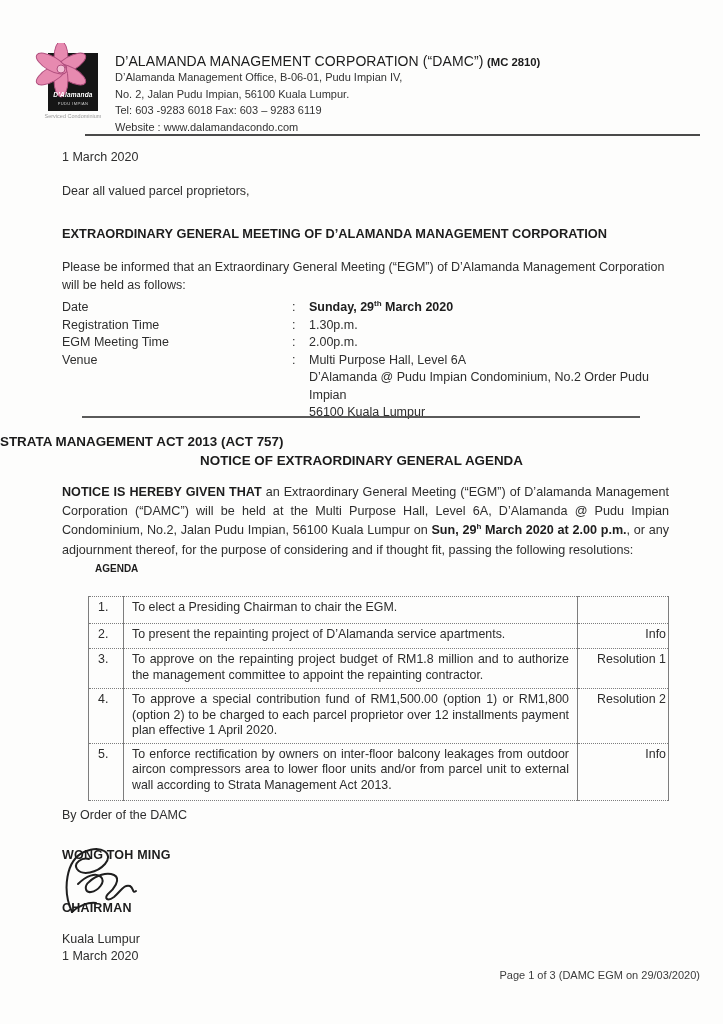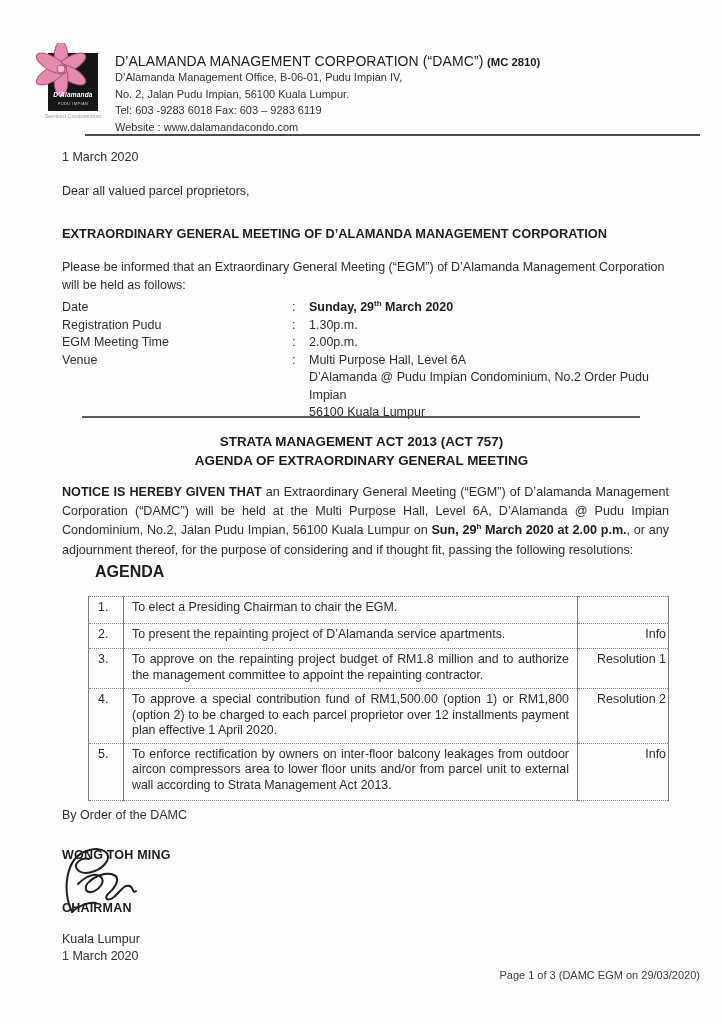--- a/index.html
+++ b/index.html
@@ -57,29 +57,29 @@
   .drow { display:flex; }
   .dlabel { width:230px; flex:none; }
   .dcolon { width:17px; flex:none; }
   .dvalue { flex:1; }
   sup { font-size:8px; vertical-align:super; line-height:0; }
 
   .mid-rule {
     top:416px; left:82px; width:558px;
     border-top:2px solid #5a5a5a;
   }
-  .act-title  { top:434px; left:0; width:723px; text-align:center; font-size:13.4px; color:#1b1b1b; }
+  .act-title  { top:434px; left:0; width:723px; text-align:left; font-size:13.4px; color:#1b1b1b; }
   .egm-title  { top:453px; left:0; width:723px; text-align:center; font-size:13.4px; color:#1b1b1b; }
 
   .notice {
     top:483px; left:62px; width:607px;
     text-align:justify; line-height:19.2px; font-size:12.6px;
   }
 
-  .agenda-label { top:563px; left:95px; font-size:16px; }
+  .agenda-label { top:563px; left:95px; font-size:10px; }
 
   .agenda-table {
     top:596px; left:88px; width:580px;
     border-collapse:collapse; table-layout:fixed;
     font-size:12.4px; line-height:15.5px; color:#2c2c2c;
   }
   .agenda-table td {
     border:1px solid #7d7d7d;
     border-top-style:dotted; border-bottom-style:dotted;
     padding:3px 8px 4px 8px;
@@ -152,21 +152,21 @@
   <div class="abs subject b">EXTRAORDINARY GENERAL MEETING OF D’ALAMANDA MANAGEMENT CORPORATION</div>
   <div class="abs intro">Please be informed that an Extraordinary General Meeting (“EGM”) of D’Alamanda Management Corporation will be held as follows:</div>
 
   <div class="abs details">
     <div class="drow">
       <span class="dlabel">Date</span>
       <span class="dcolon">:</span>
       <span class="dvalue b"><span>Sunday, 29</span><sup>th</sup><span> March 2020</span></span>
     </div>
     <div class="drow">
-      <span class="dlabel">Registration Pudu</span>
+      <span class="dlabel">Registration Time</span>
       <span class="dcolon">:</span>
       <span class="dvalue">1.30p.m.</span>
     </div>
     <div class="drow">
       <span class="dlabel">EGM Meeting Time</span>
       <span class="dcolon">:</span>
       <span class="dvalue">2.00p.m.</span>
     </div>
     <div class="drow">
       <span class="dlabel">Venue</span>
@@ -175,21 +175,21 @@
         <div>Multi Purpose Hall, Level 6A</div>
         <div>D’Alamanda @ Pudu Impian Condominium, No.2 Order Pudu Impian</div>
         <div>56100 Kuala Lumpur</div>
       </span>
     </div>
   </div>
 
   <div class="abs mid-rule"></div>
 
   <div class="abs act-title b">STRATA MANAGEMENT ACT 2013 (ACT 757)</div>
-  <div class="abs egm-title b">AGENDA OF EXTRAORDINARY GENERAL MEETING</div>
+  <div class="abs egm-title b">NOTICE OF EXTRAORDINARY GENERAL AGENDA</div>
 
   <div class="abs notice"><span class="b">NOTICE IS HEREBY GIVEN THAT</span><span> an Extraordinary General Meeting (“EGM”) of D’alamanda Management Corporation (“DAMC”) will be held at the Multi Purpose Hall, Level 6A, D’Alamanda @ Pudu Impian Condominium, No.2, Jalan Pudu Impian, 56100 Kuala Lumpur on </span><span class="b"><span>Sun, 29</span><sup>h</sup><span> March 2020 at 2.00 p.m.</span></span><span>, or any adjournment thereof, for the purpose of considering and if thought fit, passing the following resolutions:</span></div>
 
   <div class="abs agenda-label b">AGENDA</div>
 
   <table class="abs agenda-table">
     <colgroup>
         <col class="col-no">
         <col class="col-txt">
         <col class="col-tag">

